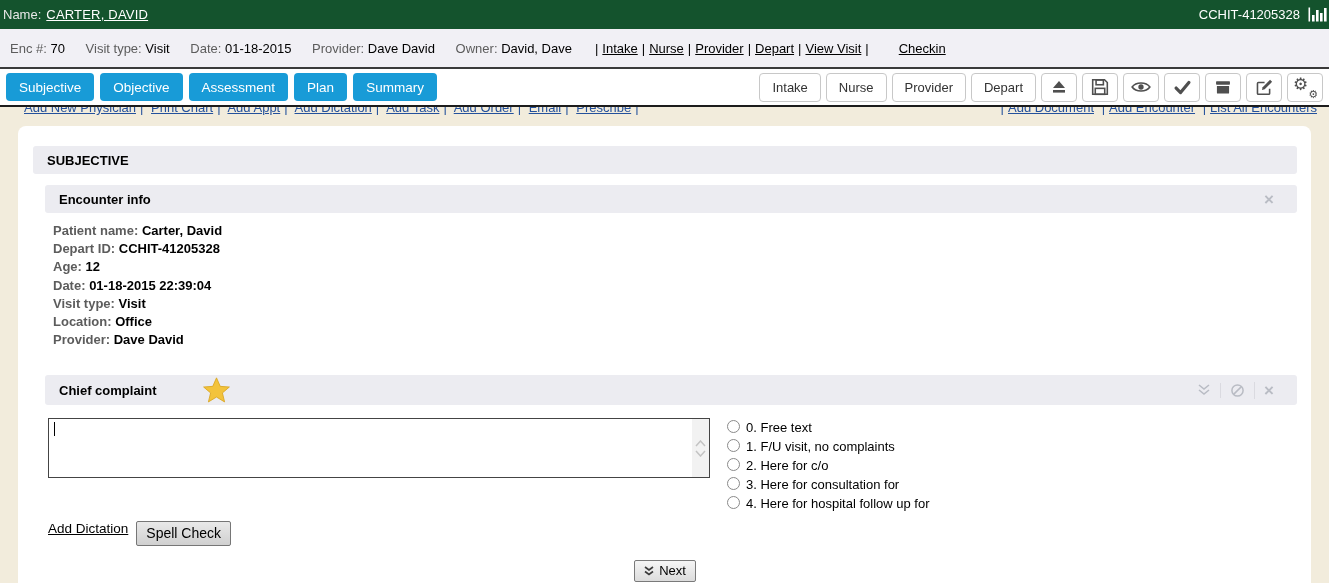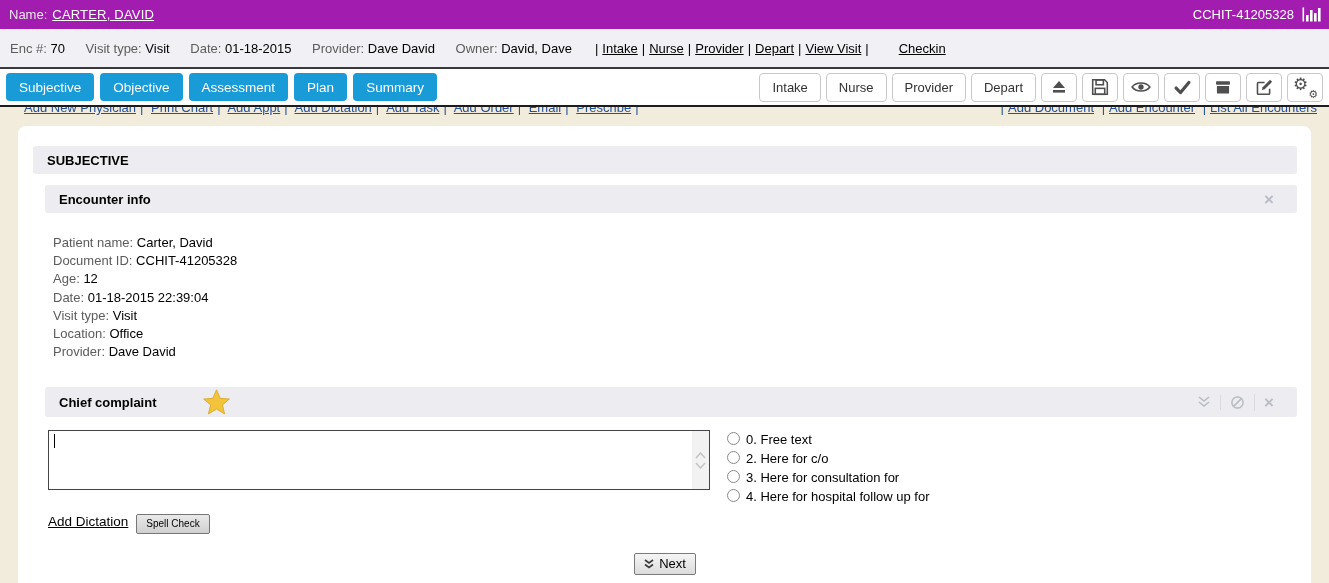--- a/index.html
+++ b/index.html
@@ -3,21 +3,21 @@
 <meta charset="utf-8">
 <style>
   * { box-sizing: border-box; }
   html,body { margin:0; padding:0; }
   body {
     width:1329px; height:583px; overflow:hidden;
     font-family:"Liberation Sans", sans-serif; font-size:13px;
     background:#f2ecdc; color:#000;
   }
   
-  .topbar { height:29px; background:#a21caf; color:#fff; display:flex; align-items:center; padding:0 6px; }
+  .topbar { height:29px; background:#14532d; color:#fff; display:flex; align-items:center; padding:0 0; }
   .topbar .nm-label { color:#e8e8e8; margin-left:3px; }
   .patient-name-link { color:#fff; text-decoration:underline; margin-left:5px; letter-spacing:.2px; cursor:pointer; }
   .topbar-right { margin-left:auto; display:flex; align-items:center; gap:8px; padding-right:2px; }
   
   .encbar { height:40px; background:#f1f0f5; border-bottom:2px solid #3a3a3a; display:flex; align-items:center; padding:0 10px; white-space:nowrap; }
   .field { margin-right:17px; }
   .flabel { color:#5c5c5c; }
   .fvalue { color:#000; }
   .elink { color:#000; text-decoration:underline; cursor:pointer; }
   .esep { margin:0 4px; color:#000; }
@@ -41,37 +41,37 @@
   .qsep { margin:0 4px; color:#24519c; }
   
   .panel { margin:0 18px; background:#fff; border-radius:8px 8px 0 0; height:473px; padding:20px 14px 0 15px; overflow:hidden; }
   .section-bar { background:#ececf1; border-radius:3px; height:28px; display:flex; align-items:center; padding:0 14px 0 14px; font-weight:bold; font-size:13px; }
   .sub-bar { margin-left:12px; }
   .bar-icons { margin-left:auto; display:flex; align-items:center; }
   .bar-ic { display:flex; align-items:center; justify-content:center; padding:0 9px; cursor:pointer; }
   .bar-ic + .bar-ic { border-left:1px solid #dadae0; }
   .bar-x { color:#b9bcc4; font-weight:bold; font-size:17px; line-height:1; cursor:pointer; }
   
-  .patient-block { padding:21px 0 10px 20px; line-height:18.2px; }
+  .patient-block { padding:9px 0 10px 20px; line-height:18.2px;font-weight:bold; }
   .p-label { color:#5c5c5c; }
   .p-value { color:#000; }
   
   .cc-bar { margin-top:16px; height:30px; }
   .star-icon { margin-left:46px; display:flex; }
   .cc-content { display:flex; margin:13px 0 0 15px; }
   .ta-wrap { position:relative; width:662px; height:60px; }
   .cc-textarea { width:100%; height:100%; border:1px solid #444; resize:none; padding:2px 22px 2px 5px; font:13px "Liberation Sans", sans-serif; outline:none; background:#fff; }
   .fake-scroll { position:absolute; top:1px; right:1px; bottom:1px; width:17px; background:#f2f2f2; display:flex; flex-direction:column; align-items:center; justify-content:center; gap:3px; }
   .caret { position:absolute; left:6px; top:4px; width:1px; height:14px; background:#000; }
   .radio-col { margin-left:17px; padding-top:2px; }
   .radio-row { display:flex; align-items:flex-start; height:19px; cursor:pointer; }
   .radio { width:13px; height:13px; border:1px solid #8a8a8a; border-radius:50%; background:#fff; margin-right:6px; flex:0 0 13px; }
   .dictation-row { margin:6px 0 0 15px; display:flex; align-items:flex-start; gap:8px; height:22px; }
   .add-dict { color:#000; text-decoration:underline; font-size:13.5px; cursor:pointer; }
-  .btn-spell { font-size:10px; font-family:inherit; padding:3px 9px 4px; background:linear-gradient(#e9e9e9,#d0d0d0); border:1px solid #767676; border-radius:2px; color:#000; cursor:pointer; }
+  .btn-spell { font-size:14px; font-family:inherit; padding:3px 9px 4px; background:linear-gradient(#e9e9e9,#d0d0d0); border:1px solid #767676; border-radius:2px; color:#000; cursor:pointer; }
   .next-row { text-align:center; margin-top:17px; height:23px; }
   .btn-next { font-size:13px; font-family:inherit; padding:2px 9px 3px; background:linear-gradient(#f5f5f5,#dcdcdc); border:1px solid #7a7a7a; border-radius:2px; display:inline-flex; align-items:center; gap:5px; color:#000; cursor:pointer; }
 </style>
 </head>
 <body>
 
 <div class="topbar">
   <span class="nm-label">Name:</span>
   <a class="patient-name-link">CARTER, DAVID</a>
   <div class="topbar-right">
@@ -232,21 +232,21 @@
       <span class="bar-ic">
           <span class="bar-x">×</span>
         </span>
     </span>
   </div>
 
   <div class="patient-block">
 
       <div><span class="p-label">Patient name:</span> <span class="p-value">Carter, David</span></div>
 
-      <div><span class="p-label">Document ID:</span> <span class="p-value">CCHIT-41205328</span></div>
+      <div><span class="p-label">Depart ID:</span> <span class="p-value">CCHIT-41205328</span></div>
 
 
       <div><span class="p-label">Age:</span> <span class="p-value">12</span></div>
 
       <div><span class="p-label">Date:</span> <span class="p-value">01-18-2015 22:39:04</span></div>
 
       <div><span class="p-label">Visit type:</span> <span class="p-value">Visit</span></div>
 
       <div><span class="p-label">Location:</span> <span class="p-value">Office</span></div>
 
@@ -292,20 +292,24 @@
           </svg>
       </div>
     </div>
     <div class="radio-col">
 
         <div class="radio-row">
           <span class="radio"></span>
           <span>0. Free text</span>
         </div>
 
+        <div class="radio-row">
+          <span class="radio"></span>
+          <span>1. F/U visit, no complaints</span>
+        </div>
 
         <div class="radio-row">
           <span class="radio"></span>
           <span>2. Here for c/o</span>
         </div>
 
         <div class="radio-row">
           <span class="radio"></span>
           <span>3. Here for consultation for</span>
         </div>

